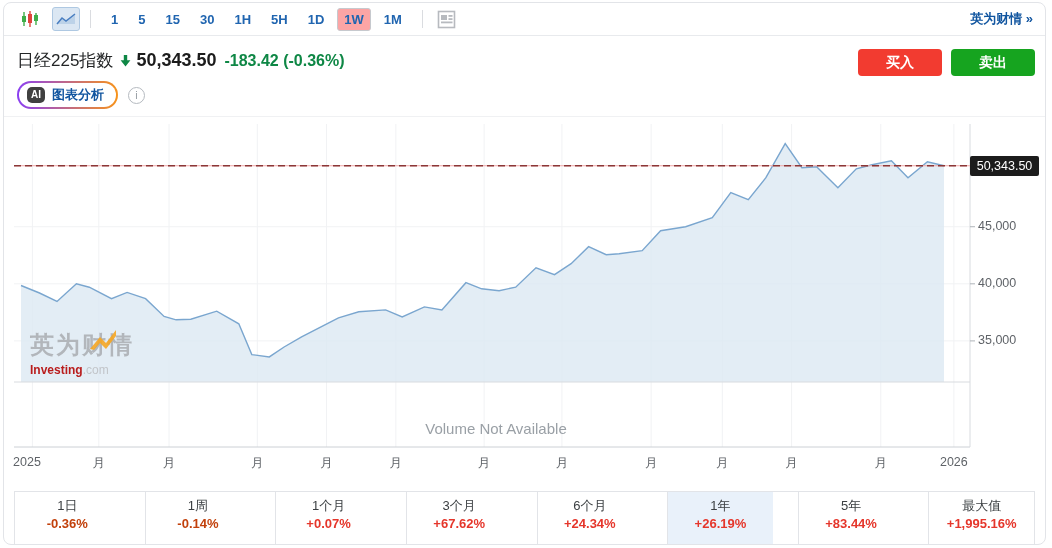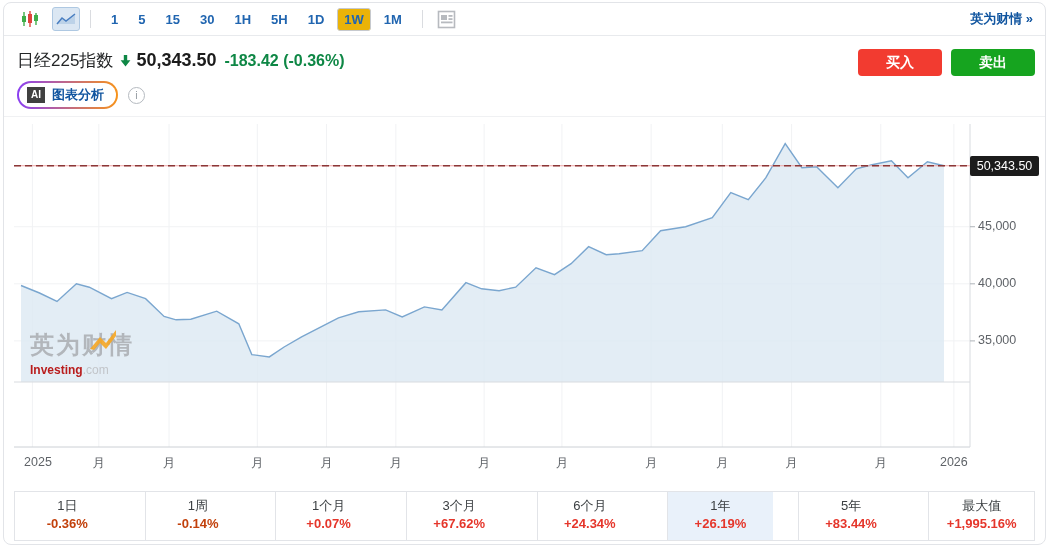--- a/index.html
+++ b/index.html
@@ -10,42 +10,42 @@
 
   
   .toolbar { height:33px; display:flex; align-items:center; padding:0 12px;
     border-bottom:1px solid #e8eaed; }
   .icon-btn { width:28px; height:24px; display:flex; align-items:center; justify-content:center;
     border:1px solid transparent; border-radius:3px; cursor:pointer; background:transparent; }
   .icon-btn.active { background:#dbe7f3; border-color:#aec8e2; }
   .vdiv { width:1px; height:18px; background:#dadce0; margin:0 10px; }
   .tf-btn { font-size:13px; font-weight:bold; color:#2065b0; padding:3px 6px; margin:0 3px;
     border:1px solid transparent; border-radius:3px; background:transparent; cursor:pointer; }
-  .tf-btn.active { border-color:#c6c9ce; background:#eab308; }
+  .tf-btn.active { border-color:#c6c9ce; background:#fca5a5; }
   .tech-link { margin-left:auto; font-size:13px; font-weight:bold; color:#1256a0; cursor:pointer; }
 
   
   .header { position:relative; height:80px; padding-left:13px; }
   .title-row { display:flex; align-items:baseline; padding-top:13px; }
   .instrument { font-size:17px; color:#232526; }
   .dir-icon { margin:0 5px 0 7px; position:relative; top:1px; }
   .last-price { font-size:18px; font-weight:bold; color:#1c1c1c; margin-right:8px; }
   .chg { font-size:16px; font-weight:bold; color:#0e8745; }
   .trade-btns { position:absolute; right:10px; top:13px; display:flex; gap:9px; }
   .trade-btn { width:84px; height:27px; border:none; border-radius:4px; color:#fff;
     font-size:14px; font-weight:bold; cursor:pointer; font-family:inherit; }
   .buy { background:#f23b30; }
   .sell { background:#16a41f; }
   .ai-row { display:flex; align-items:center; margin-top:9px; }
   .ai-wrap { background:linear-gradient(90deg,#8a3ff2,#f7931a); padding:2px; border-radius:15px;
     display:inline-block; cursor:pointer; }
   .ai-inner { background:#fff; border-radius:13px; padding:3px 12px 3px 8px;
     display:flex; align-items:center; gap:7px; }
   .ai-badge { background:#404040; color:#fff; font-size:10px; font-weight:bold;
-    border-radius:0; padding:3px 4px; line-height:1; }
+    border-radius:5px; padding:3px 4px; line-height:1; }
   .ai-label { font-size:13px; font-weight:bold; color:#1256a0; }
   .info { width:17px; height:17px; border:1px solid #b5bac0; border-radius:50%;
     color:#9aa0a6; font-size:11px; display:flex; align-items:center; justify-content:center;
     margin-left:10px; cursor:pointer; }
 
   
   .chart-area { position:relative; height:365px; border-top:1px solid #f0f1f3; }
   .chart-area svg.plot { position:absolute; left:0; top:0; }
   .ylab { position:absolute; left:974px; font-size:12.5px; color:#5f6368; }
   .price-tag { position:absolute; left:966px; width:69px; height:20px; background:#1c1c1c;
@@ -54,21 +54,21 @@
     font-size:12.5px; color:#5f6368; }
   .vol-note { position:absolute; left:292px; width:400px; top:303px; text-align:center;
     font-size:15px; color:#9aa0a6; }
   .wm { position:absolute; left:26px; top:212px; }
   .wm-cn { font-size:24px; font-weight:bold; color:#b2b6bb; letter-spacing:2px; position:relative; }
   .wm-zz { position:absolute; left:58px; top:0px; }
   .wm-en { font-size:13px; font-weight:bold; color:#a9adb2; margin-top:1px; }
   .wm-en span { font-weight:normal; font-size:12px; color:#c2c5c9; }
 
   
-  .period-bar { display:flex; margin:10px 10px 0 10px; border:1px solid #e2e4e8; height:50px; }
+  .period-bar { display:flex; margin:10px 10px 0 10px; border:1px solid #e2e4e8; height:58px; }
   .pcell { flex:1; text-align:center; padding-top:5px; cursor:pointer; background:#fff; }
   .pcell + .pcell { border-left:1px solid #e2e4e8;margin-left:25px; }
   .pcell.selected { background:#e9f1fa; }
   .plabel { font-size:13px; color:#3c4043; font-weight:500; line-height:18px; }
   .pval { font-size:13px; font-weight:bold; line-height:17px; }
   .pval.up { color:#e5362b; }
   .pval.down { color:#c2410c; }
 </style>
 </head>
 <body>
@@ -174,27 +174,28 @@
       </svg>
     <div class="wm">
       <div class="wm-cn">
         <span>英为财情</span>
         <svg class="wm-zz" width="30" height="26" viewBox="0 0 30 26">
           <path d="M2 20 L12 8 L18 14 L28 1 L28 7 L18 20 L12 14 L6 21 Z" fill="#f5a623" opacity="0.9"></path>
         </svg>
       </div>
       <div class="wm-en"><span style="font-weight:bold;color:#b91c1c">Investing</span><span>.com</span></div>
     </div>
+    <div class="vol-note">Volume Not Available</div>
     <div id="y-labels">
         <div class="ylab" style="top: 215.903px;">35,000</div>
         <div class="ylab" style="top: 158.823px;">40,000</div>
         <div class="ylab" style="top: 101.743px;">45,000</div>
       </div>
     <div id="x-labels">
-        <div class="xlab" style="left: 12px;">2025</div>
+        <div class="xlab" style="left: 1px;">2025</div>
         <div class="xlab" style="left: 72.818px;">月</div>
         <div class="xlab" style="left: 143.044px;">月</div>
         <div class="xlab" style="left: 231.301px;">月</div>
         <div class="xlab" style="left: 300.578px;">月</div>
         <div class="xlab" style="left: 369.855px;">月</div>
         <div class="xlab" style="left: 458.112px;">月</div>
         <div class="xlab" style="left: 535.93px;">月</div>
         <div class="xlab" style="left: 625.136px;">月</div>
         <div class="xlab" style="left: 696.311px;">月</div>
         <div class="xlab" style="left: 765.588px;">月</div>

